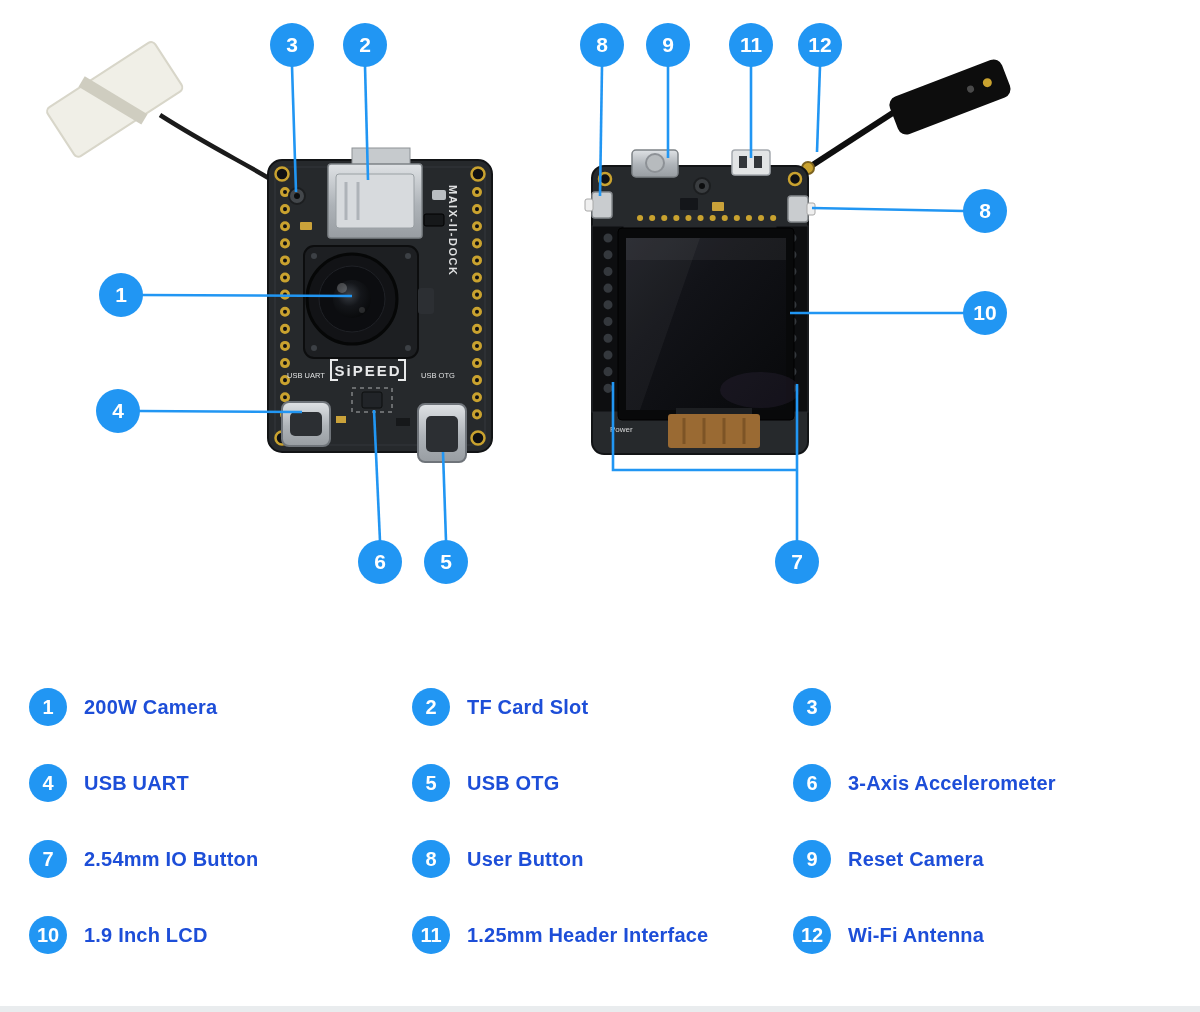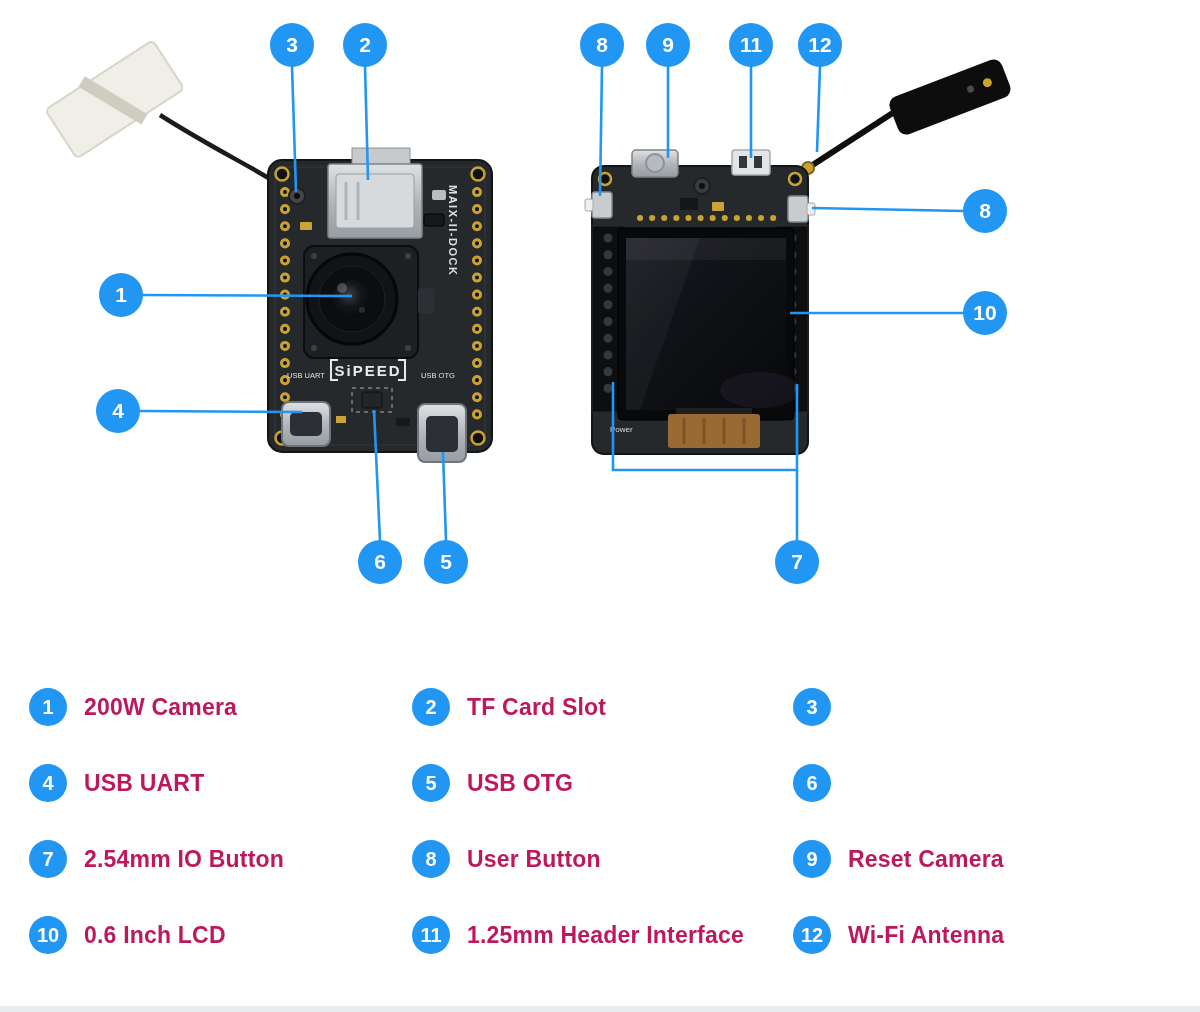--- a/index.html
+++ b/index.html
@@ -16,21 +16,21 @@
   .legend{
     position:absolute;left:29px;top:688px;width:1160px;
     display:grid;grid-template-columns:383px 381px auto;row-gap:38px;z-index:2;
   }
   .legend-item{display:flex;align-items:flex-start;gap:17px;}
   .lbadge{
     flex:0 0 auto;width:38px;height:38px;border-radius:50%;background:#2196f3;color:#fff;
     display:flex;align-items:center;justify-content:center;font-weight:bold;font-size:20px;
   }
   .llabel{
-    font-size:23px;font-weight:bold;color:#be185d;line-height:38px;letter-spacing:.2px;text-align:center;
+    font-size:20px;font-weight:bold;color:#1d4ed8;line-height:38px;letter-spacing:.2px;text-align:center;
   }
   .bottom-edge{position:absolute;left:0;bottom:0;width:100%;height:6px;background:#e9ecee;}
 </style>
 </head>
 <body>
 
 <div class="stage">
 
   <svg class="board-art" viewBox="0 0 1200 620" xmlns="http://www.w3.org/2000/svg">
     <defs>
@@ -250,36 +250,37 @@
     <div class="legend-item">
       <span class="lbadge">4</span>
       <span class="llabel">USB UART</span>
     </div>
     <div class="legend-item">
       <span class="lbadge">5</span>
       <span class="llabel">USB OTG</span>
     </div>
     <div class="legend-item">
       <span class="lbadge">6</span>
+      <span class="llabel">3-Axis Accelerometer</span>
     </div>
     <div class="legend-item">
       <span class="lbadge">7</span>
       <span class="llabel">2.54mm IO Button</span>
     </div>
     <div class="legend-item">
       <span class="lbadge">8</span>
       <span class="llabel">User Button</span>
     </div>
     <div class="legend-item">
       <span class="lbadge">9</span>
       <span class="llabel">Reset Camera</span>
     </div>
     <div class="legend-item">
       <span class="lbadge">10</span>
-      <span class="llabel">0.6 Inch LCD</span>
+      <span class="llabel">1.9 Inch LCD</span>
     </div>
     <div class="legend-item">
       <span class="lbadge">11</span>
       <span class="llabel">1.25mm Header Interface</span>
     </div>
     <div class="legend-item">
       <span class="lbadge">12</span>
       <span class="llabel">Wi-Fi Antenna</span>
     </div>
   </div>

